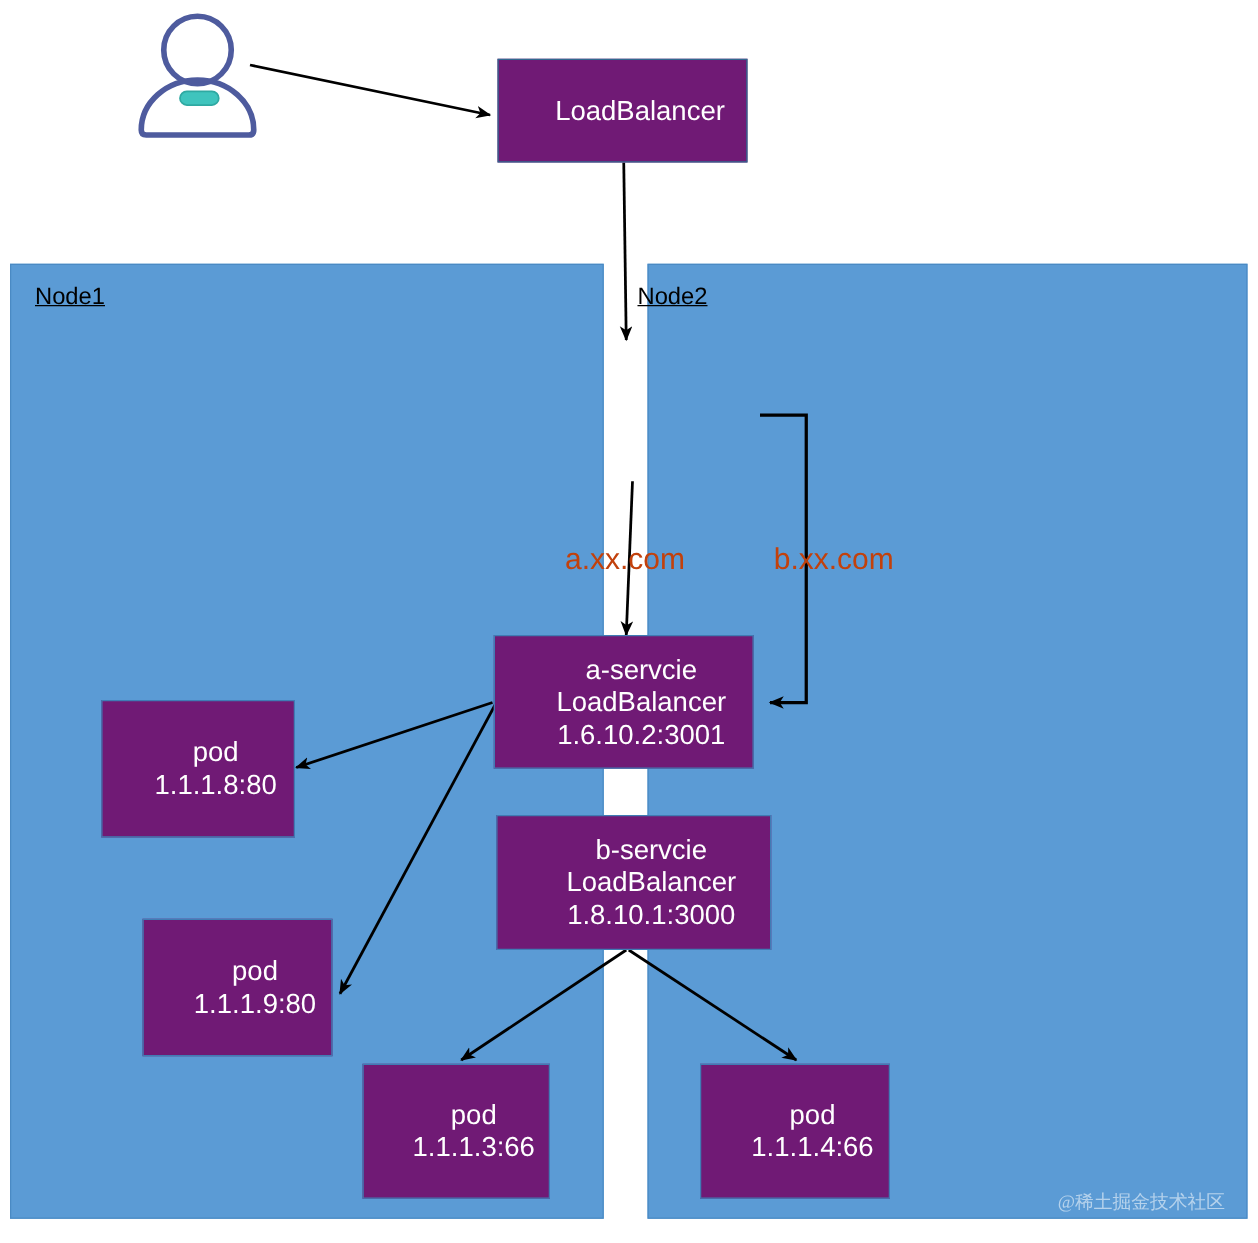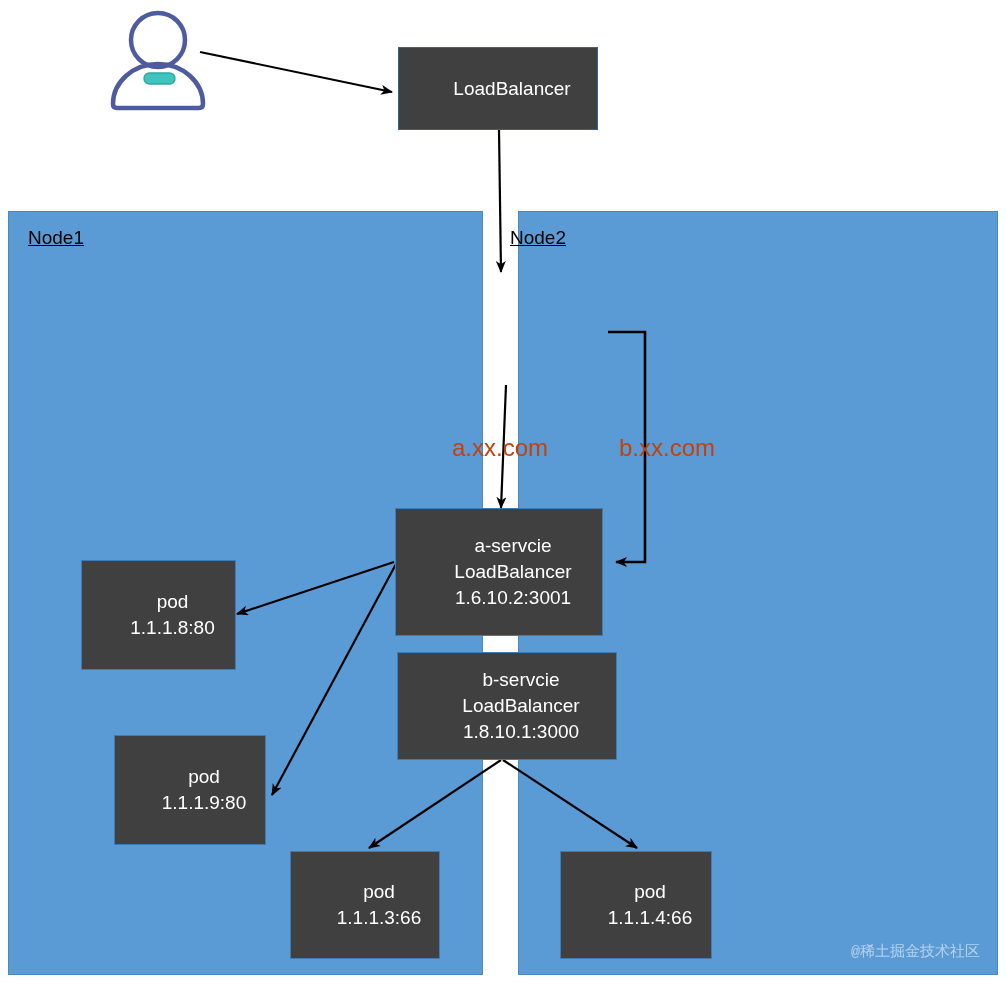--- a/index.html
+++ b/index.html
@@ -29,29 +29,29 @@
     position: absolute;
     color: #000000;
     font-size: 19px;
     line-height: 19px;
     white-space: nowrap;
     text-decoration: underline;
   }
   
   .box {
     position: absolute;
-    background: #404040;
+    background: #701a75;
     border: 1px solid #3f7cb4;
     box-sizing: border-box;
     display: flex;
     flex-direction: column;
     align-items: center;
     justify-content: center;
     color: #ffffff;
-    font-size: 19px;
+    font-size: 22px;
     line-height: 26px;
     text-align: center;
     white-space: nowrap;
     padding-left: 28px;
   }
   .box.lb-top {
     border-color: #31678f;
   }
   .box .line { display: block; }
   
@@ -71,27 +71,27 @@
     height: 994px;
     overflow: visible;
     pointer-events: none;
   }
   #edges { z-index: 5; }
   #icon-layer { z-index: 6; }
   
   .watermark {
     position: absolute;
     right: 26px;
-    bottom: 34px;
+    bottom: 24px;
     color: rgba(255,255,255,0.55);
     font-size: 15px;
     line-height: 15px;
     white-space: nowrap;
     z-index: 7;
-    font-family: Liberation Mono, monospace;
+    font-family: Liberation Serif, serif;
     margin-top: 24px;
   }
 </style>
 </head>
 <body>
 
 <div id="canvas">
 
   <div class="node-box" style="left:8px; top:211px; width:475px; height:764px;"></div>
   <div class="node-box" style="left:518px; top:211px; width:480px; height:764px;"></div>
@@ -132,21 +132,21 @@
       <path d="M 113,104 A 45,40 0 0 1 203,104 L 203,104 Q 203,108 199,108 L 117,108 Q 113,108 113,104 Z" fill="none" stroke="#4e5b9e" stroke-width="4.5" stroke-linejoin="round"></path>
       <rect x="144" y="73" width="31" height="11" rx="5.5" fill="#3fc4bd" stroke="#2fa9a2" stroke-width="1.4"></rect>
     </g>
   </svg>
 
   <div class="box lb-top" style="left:398px; top:47px; width:200px; height:83px; z-index:6;">
     <span class="line">LoadBalancer</span>
   </div>
 
 
-  <div class="box" style="left:395px; top:508px; width:208px; height:128px; z-index:6;">
+  <div class="box" style="left:395px; top:508px; width:208px; height:107px; z-index:6;">
     <span class="line">a-servcie</span>
     <span class="line">LoadBalancer</span>
     <span class="line">1.6.10.2:3001</span>
   </div>
 
   <div class="box" style="left:397px; top:652px; width:220px; height:108px; z-index:6;">
     <span class="line">b-servcie</span>
     <span class="line">LoadBalancer</span>
     <span class="line">1.8.10.1:3000</span>
   </div>

